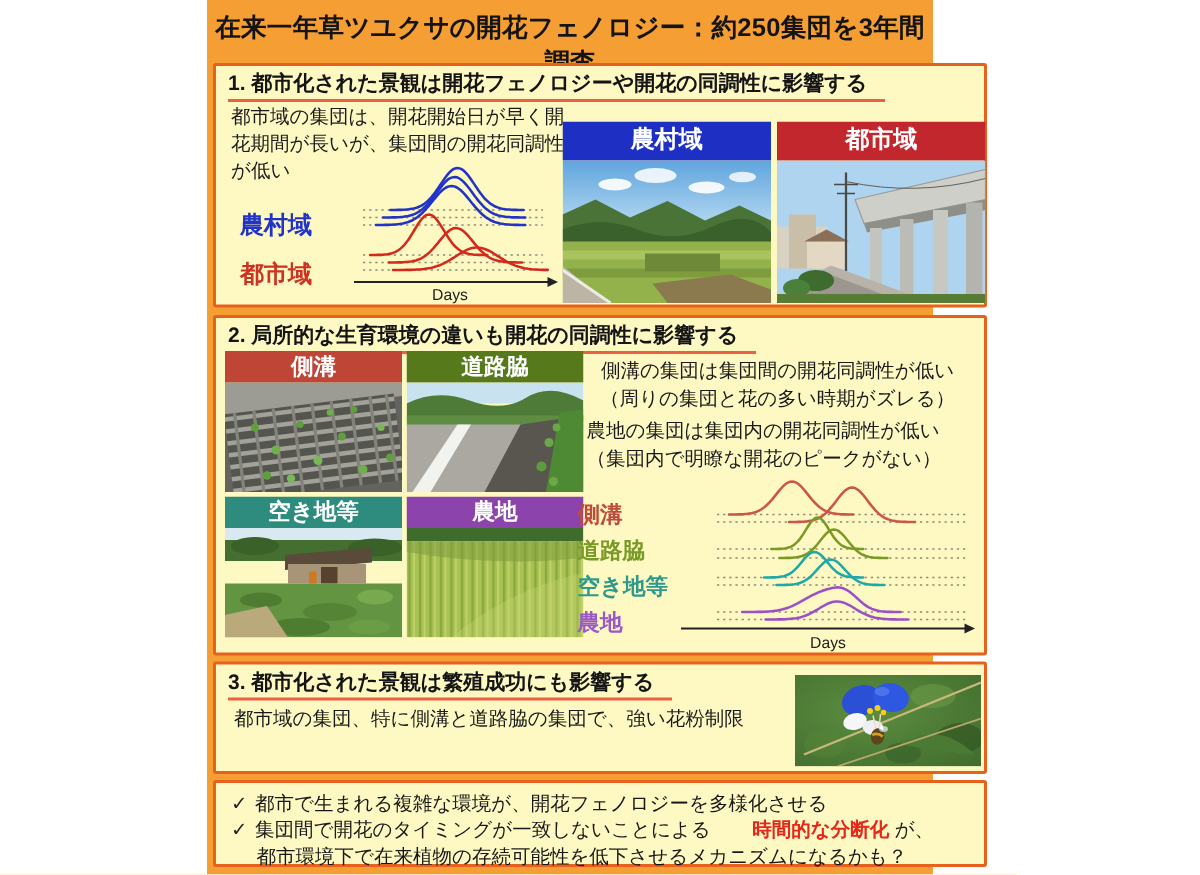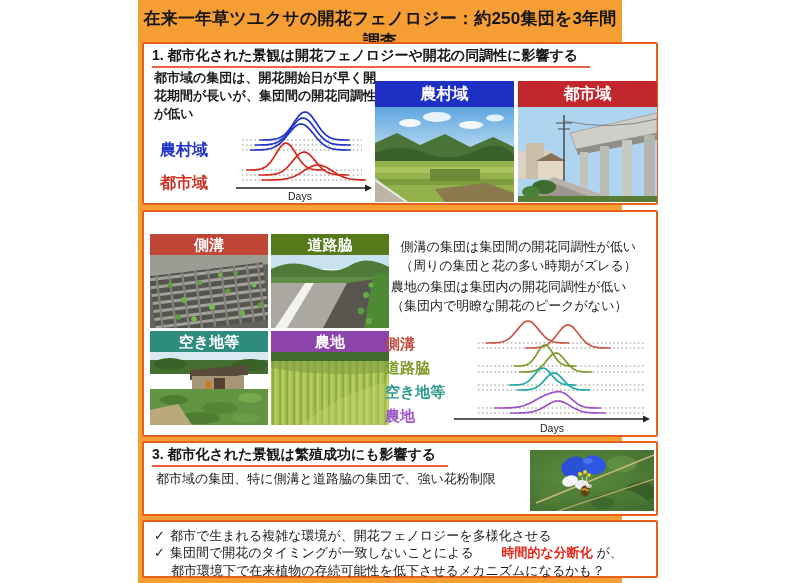--- a/index.html
+++ b/index.html
@@ -1,21 +1,21 @@
 <!DOCTYPE html>
 <html><head>
 <meta charset="utf-8">
 <style>
   html,body{margin:0;padding:0;background:#fff;}
   *{box-sizing:border-box;}
   body{font-family:"Liberation Sans","DejaVu Sans",sans-serif;}
   #stage{position:relative;width:800px;height:583px;background:#fff;overflow:hidden;}
   #poster{position:absolute;left:138px;top:0;width:484px;height:583px;background:#F59E33;}
   .title{position:absolute;left:0;right:0;top:7px;text-align:center;font-size:17px;font-weight:bold;color:#141414;letter-spacing:.2px;}
-  .panel{position:absolute;left:4px;width:516px;background:#ffffff;border:2px solid #E8611C;border-radius:2px;}
+  .panel{position:absolute;left:4px;width:516px;background:#fef9c3;border:2px solid #E8611C;border-radius:2px;}
   #p1{top:42px;height:163px;}
   #p2{top:210px;height:227px;}
   #p3{top:441px;height:75px;}
   #p4{top:520px;height:58px;}
   .heading{position:absolute;left:8px;top:3px;font-size:14px;font-weight:600;color:#151515;border-bottom:2px solid #EE5F43;padding:0 12px 1px 0;white-space:nowrap;}
   .bodytext{position:absolute;font-size:13px;color:#1a1a1a;line-height:1.38;}
   .legend-item{white-space:nowrap;font-weight:600;}
   .photo{position:absolute;overflow:hidden;}
   .photo-label{width:100%;text-align:center;color:#fff;font-weight:600;}
   .photo svg{display:block;width:100%;}
@@ -30,21 +30,21 @@
 </head>
 <body>
 
 <div id="stage">
 <div id="poster">
 
   <div class="title">在来一年草ツユクサの開花フェノロジー：約250集団を3年間調査</div>
 
   <div class="panel" id="p1">
     <div class="heading">1. 都市化された景観は開花フェノロジーや開花の同調性に影響する</div>
-    <div class="bodytext" style="left:10px;top:25px;width:228px;font-weight:bold;">都市域の集団は、開花開始日が早く開花期間が長いが、集団間の開花同調性が低い</div>
+    <div class="bodytext" style="left:10px;top:25px;width:228px;">都市域の集団は、開花開始日が早く開花期間が長いが、集団間の開花同調性が低い</div>
 
     <div class="legend-item" style="position: absolute; left: 16px; top: 96px; font-size: 16px; color: rgb(34, 51, 200);">農村域</div>
     <div class="legend-item" style="position: absolute; left: 16px; top: 129px; font-size: 16px; color: rgb(204, 51, 34);">都市域</div>
 
     <svg class="chart-svg" style="left:90px;top:64px;width:142px;height:96px;" viewBox="0 0 142 96">
           <line x1="8" x2="128" y1="32" y2="32" stroke="#8b8b79" stroke-width="1" stroke-dasharray="1.5 2.6"></line>
           <line x1="8" x2="128" y1="37" y2="37" stroke="#8b8b79" stroke-width="1" stroke-dasharray="1.5 2.6"></line>
           <line x1="8" x2="128" y1="42" y2="42" stroke="#8b8b79" stroke-width="1" stroke-dasharray="1.5 2.6"></line>
           <line x1="8" x2="128" y1="62" y2="62" stroke="#8b8b79" stroke-width="1" stroke-dasharray="1.5 2.6"></line>
           <line x1="8" x2="128" y1="67" y2="67" stroke="#8b8b79" stroke-width="1" stroke-dasharray="1.5 2.6"></line>
@@ -107,20 +107,21 @@
         <path d="M36 70 L104 95 H58 L28 74 Z" fill="#B8B2A8"></path>
         <path d="M30 74 L86 95 H8 Z" fill="#9C968E"></path>
         <ellipse cx="26" cy="80" rx="12" ry="7" fill="#3E6C2E"></ellipse>
             <ellipse cx="13" cy="85" rx="9" ry="6" fill="#49803A"></ellipse>
         <rect x="0" y="89" width="139" height="6" fill="#567C36"></rect>
       </svg>
     </div>
   </div>
 
   <div class="panel" id="p2">
+    <div class="heading">2. 局所的な生育環境の違いも開花の同調性に影響する</div>
 
     <div class="photo" style="left:6px;top:22px;width:118px;height:94px;">
       <div class="photo-label lab21" style="background: rgb(191, 70, 55);">側溝</div>
       <svg viewBox="0 0 118 73" preserveAspectRatio="none" style="height:73px;">
         <rect x="0" y="0" width="118" height="73" fill="#63635F"></rect>
         <path d="M0 0 H118 V9 L0 24 Z" fill="#9C9C94"></path>
         <g transform="rotate(-7 60 40)">
           <rect x="2" y="14" width="114" height="58" fill="#55554F"></rect>
           <rect x="2" y="16" width="114" height="3" fill="#A2A29A"></rect>
               <rect x="2" y="24" width="114" height="3" fill="#A2A29A"></rect>

